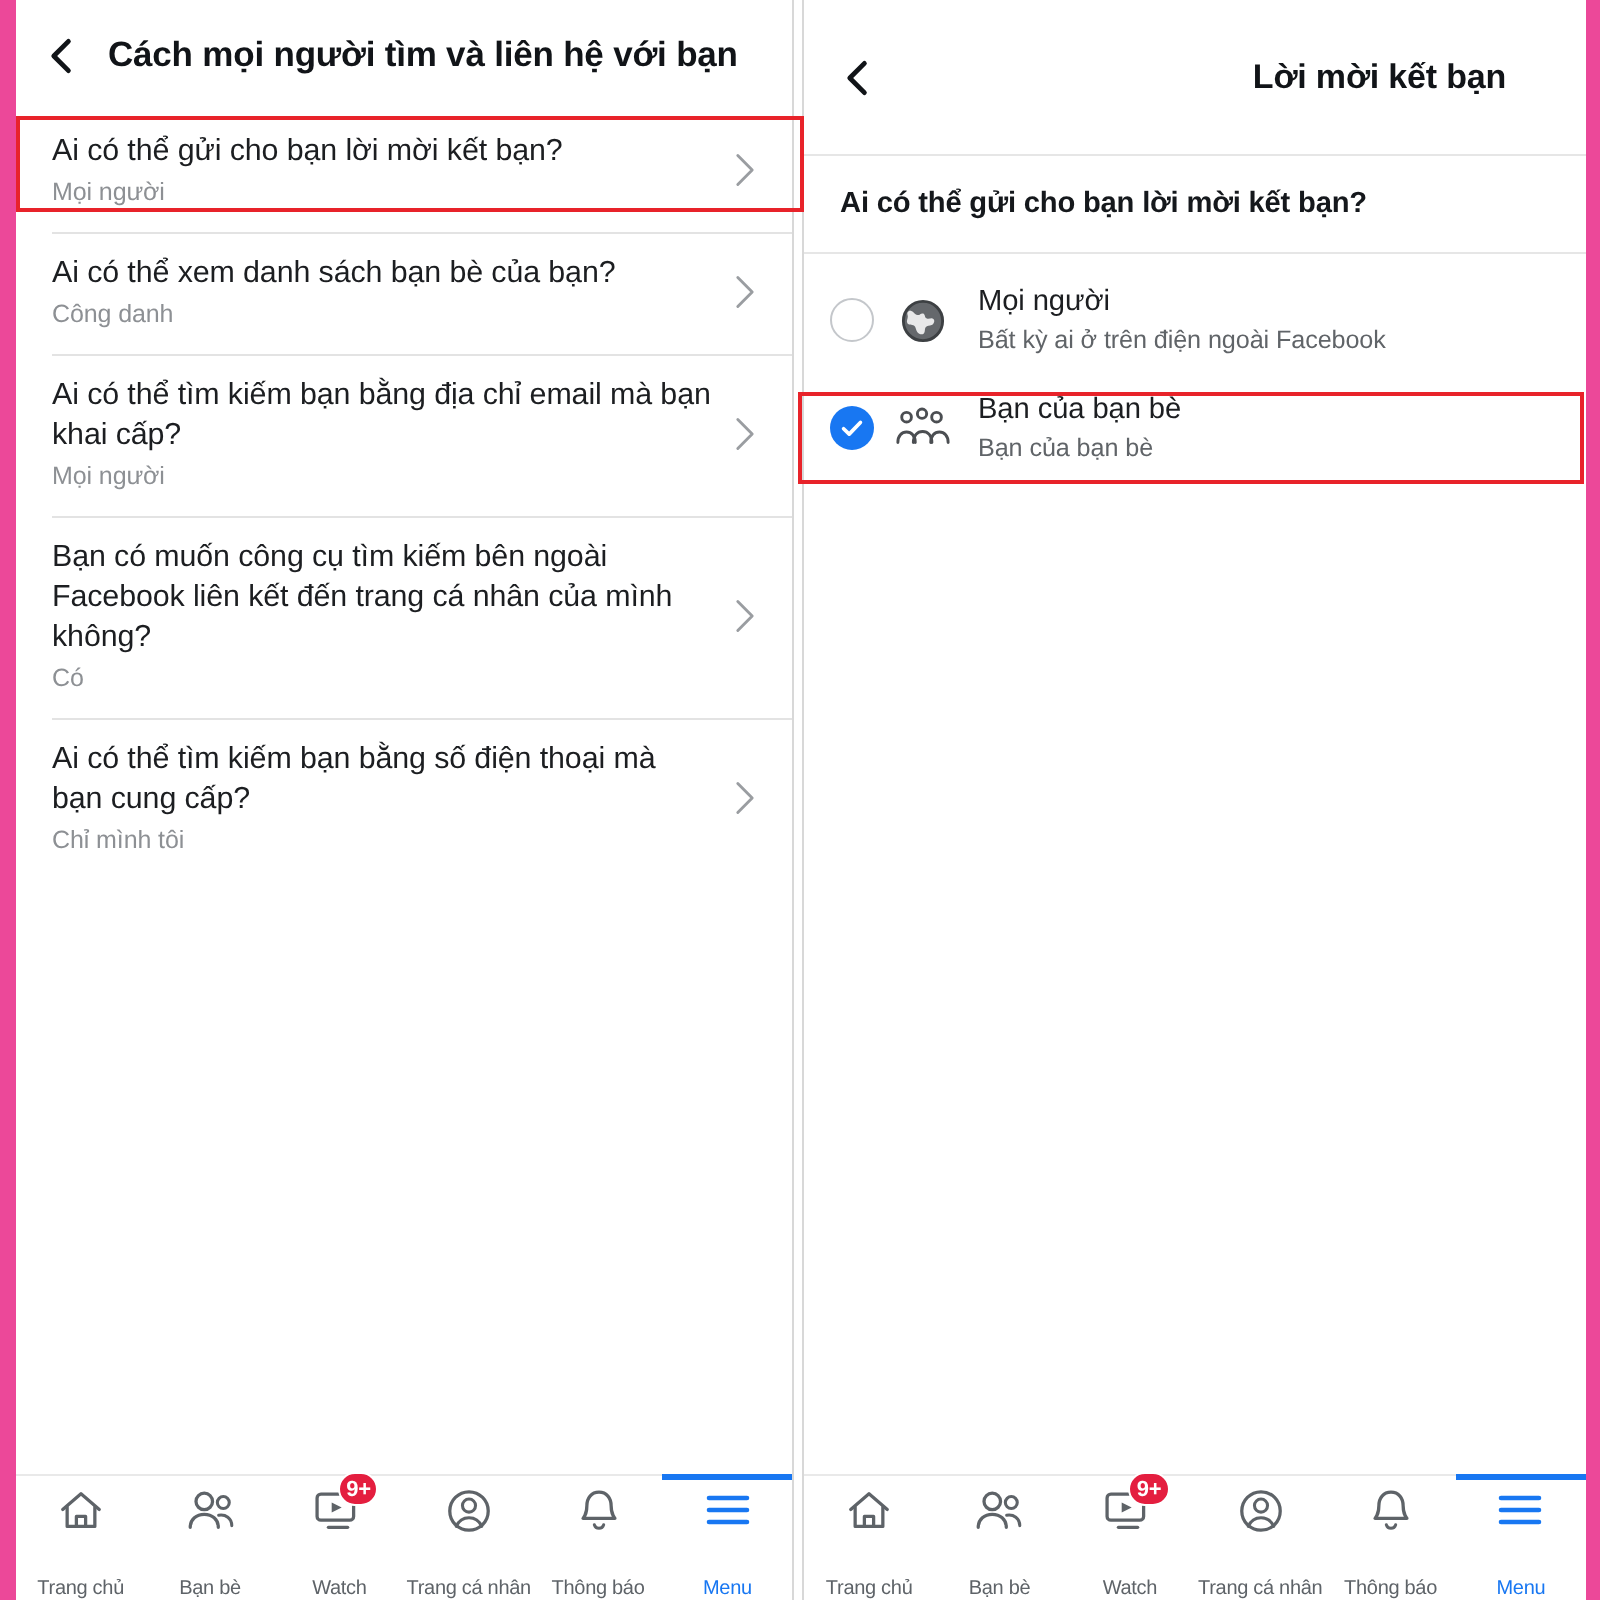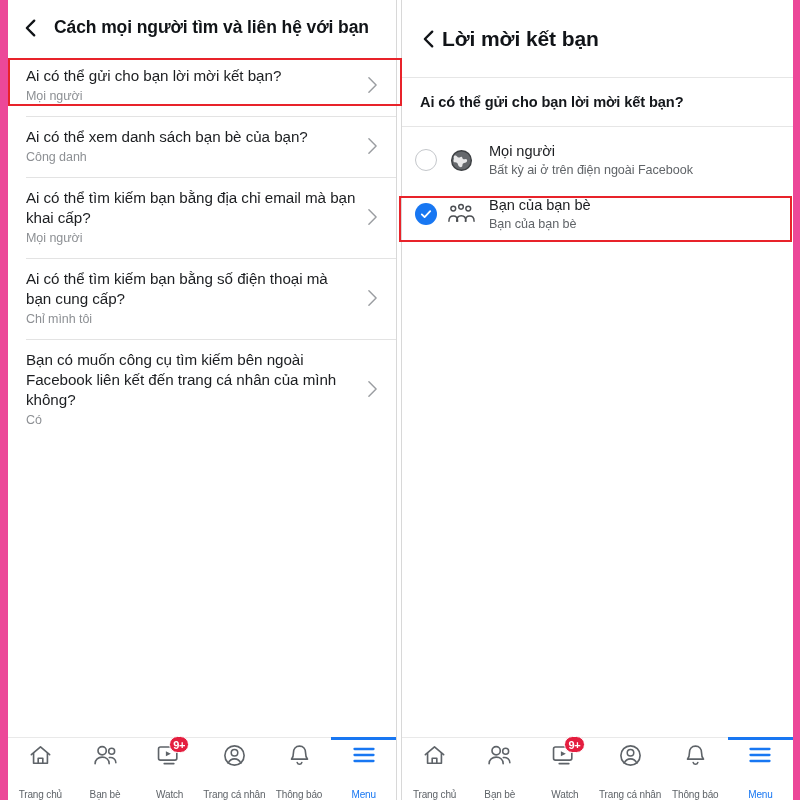--- a/index.html
+++ b/index.html
@@ -79,22 +79,22 @@
   .header-title-left {
     font-size: 17.5px;
     font-weight: 700;
     color: #111418;
     margin-left: 10px;
     letter-spacing: -0.1px;
     white-space: nowrap;
   }
   .header-title-right {
     flex: 1;
-    text-align: left;
-    font-size: 21px;
+    text-align: right;
+    font-size: 17px;
     font-weight: 700;
     color: #111418;
     margin-right: 40px;
     letter-spacing: -0.1px;
     white-space: nowrap;
   }
 
   
   .settings-list {
     flex: 1 1 auto;
@@ -355,34 +355,34 @@
         </div>
         <div class="chevron">
           <svg width="11" height="18" viewBox="0 0 12 20" fill="none">
             <path d="M2 2 L10 10 L2 18" stroke="#9a9da1" stroke-width="1.6" stroke-linecap="round" stroke-linejoin="round"></path>
           </svg>
         </div>
       </div>
 
       <div class="setting-row">
         <div class="setting-text">
-          <div class="setting-title">Ai có thể tìm kiếm bạn bằng số điện thoại mà bạn cung cấp?</div>
-          <div class="setting-sub">Chỉ mình tôi</div>
+          <div class="setting-title">Bạn có muốn công cụ tìm kiếm bên ngoài Facebook liên kết đến trang cá nhân của mình không?</div>
+          <div class="setting-sub">Có</div>
         </div>
         <div class="chevron">
           <svg width="11" height="18" viewBox="0 0 12 20" fill="none">
             <path d="M2 2 L10 10 L2 18" stroke="#9a9da1" stroke-width="1.6" stroke-linecap="round" stroke-linejoin="round"></path>
           </svg>
         </div>
       </div>
 
       <div class="setting-row">
         <div class="setting-text">
-          <div class="setting-title">Bạn có muốn công cụ tìm kiếm bên ngoài Facebook liên kết đến trang cá nhân của mình không?</div>
-          <div class="setting-sub">Có</div>
+          <div class="setting-title">Ai có thể tìm kiếm bạn bằng số điện thoại mà bạn cung cấp?</div>
+          <div class="setting-sub">Chỉ mình tôi</div>
         </div>
         <div class="chevron">
           <svg width="11" height="18" viewBox="0 0 12 20" fill="none">
             <path d="M2 2 L10 10 L2 18" stroke="#9a9da1" stroke-width="1.6" stroke-linecap="round" stroke-linejoin="round"></path>
           </svg>
         </div>
       </div>
 
     </div>
 

